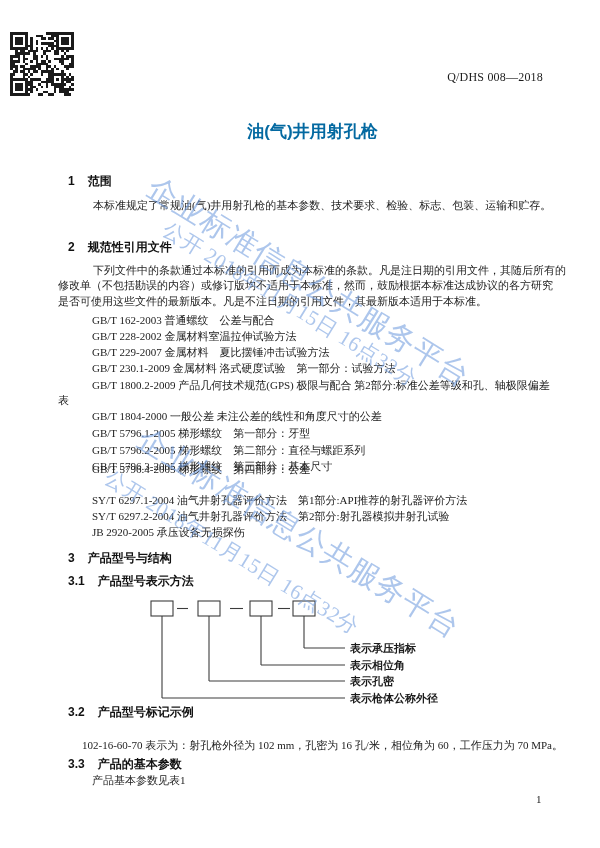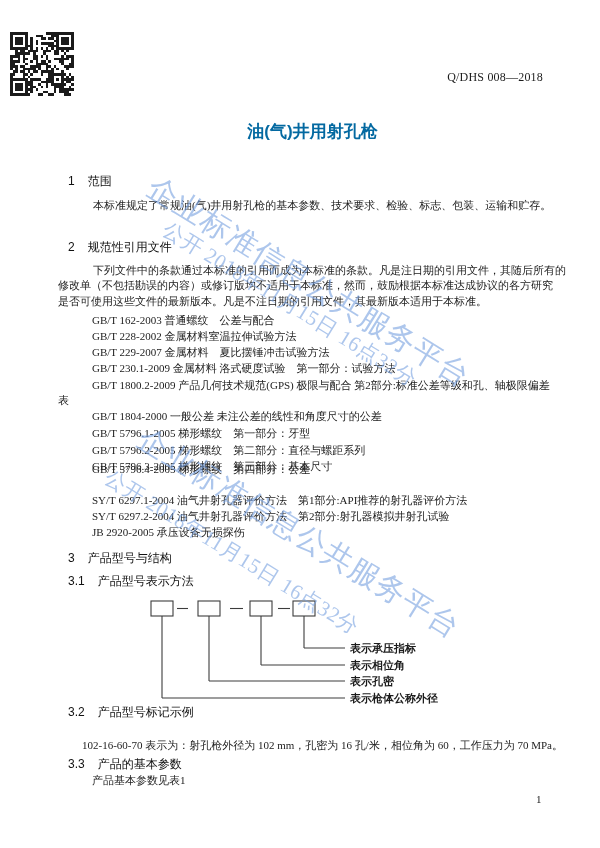--- a/index.html
+++ b/index.html
@@ -5,21 +5,21 @@
   html,body{margin:0;padding:0;background:#ffffff;width:600px;height:848px;overflow:hidden;}
   .page{position:relative;width:600px;height:848px;background:#fff;
         font-family:"Liberation Serif","DejaVu Serif",serif;color:#1c1c1c;}
   .qr{position:absolute;left:10px;top:32px;width:64px;height:64px;}
   .qr svg{width:100%;height:100%;display:block;}
   .docnum{position:absolute;top:70px;right:57px;font-size:12px;letter-spacing:.2px;}
   .title{position:absolute;left:58px;width:509px;top:120px;margin:0;text-align:center;
          font-family:"Liberation Sans","DejaVu Sans",sans-serif;font-weight:bold;
          font-size:17px;color:#0369a1;}
   .h{position:absolute;left:68px;white-space:nowrap;line-height:1;
-     font-family:"Liberation Sans","DejaVu Sans",sans-serif;font-weight:normal;
+     font-family:"Liberation Sans","DejaVu Sans",sans-serif;font-weight:bold;
      font-size:12px;color:#111;}
   .h .ht{margin-left:13px;}
   .ln{position:absolute;left:58px;white-space:nowrap;line-height:1;font-size:11px;}
   .ind{left:93px;}
   .lst{left:92px;}
   .ex{left:82px;}
   .pageno{position:absolute;left:536px;top:793px;font-size:11px;}
   .diagram{position:absolute;left:140px;top:593px;width:430px;height:122px;font-weight:bold;}
   .diagram svg{width:100%;height:100%;display:block;}
   .diagram line,.diagram rect{stroke:#3c3c3c;stroke-width:1.1;fill:none;}

